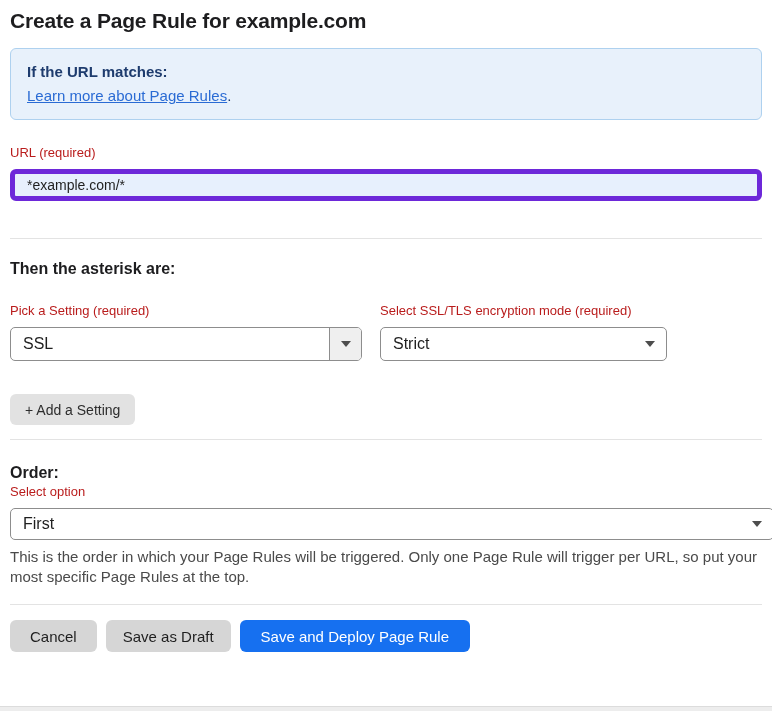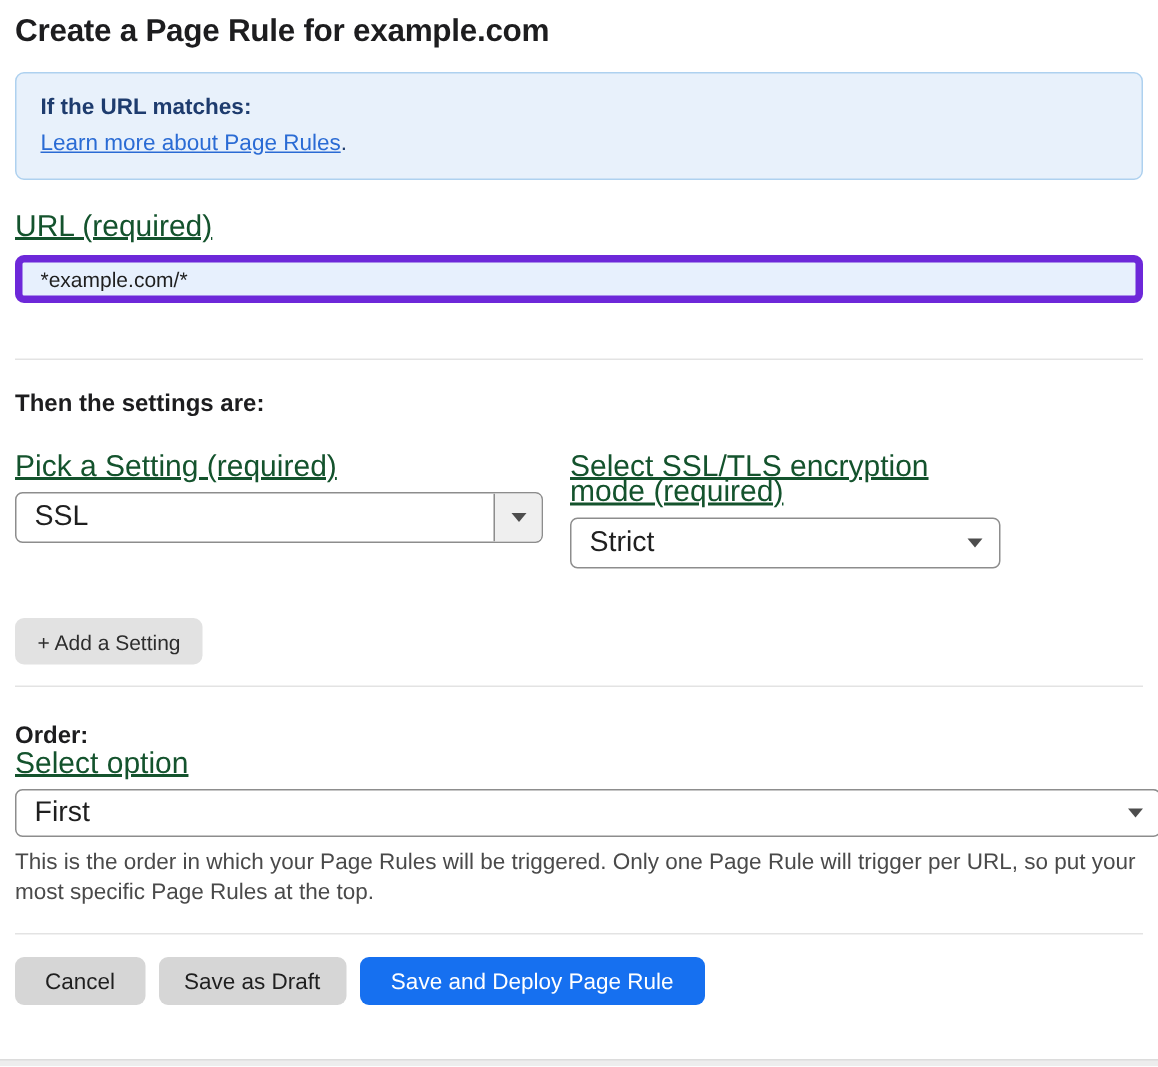--- a/index.html
+++ b/index.html
@@ -36,24 +36,23 @@
     color: #1e3c6e;
   }
   .notice-heading { font-weight: bold; }
   .notice-link {
     color: #2a6bd4;
     text-decoration: underline;
     cursor: pointer;
   }
   
   .field-label {
-    font-size: 20px;
+    font-size: 13px;
     line-height: 17px;
-    color: #14532d;
-    text-decoration: underline;
+    color: #b91c1c;
   }
   .url-group { margin-top: 23px; }
   .url-input {
     margin-top: 8px;
     display: block;
     width: 752px;
     height: 32px;
     background: #e7f0fd;
     border: 5px solid #6d28d9;
     border-radius: 6px;
@@ -89,21 +88,21 @@
   .select {
     margin-top: 8px;
     height: 34px;
     border: 1px solid #8d8d8d;
     border-radius: 5px;
     background: #ffffff;
     display: flex;
     align-items: center;
     cursor: pointer;
     overflow: hidden;
-    font-size: 19px;
+    font-size: 16px;
     color: #1f1f1f;
   }
   .select-value {
     flex: 1;
     padding-left: 12px;
     white-space: nowrap;
   }
   .select-arrow-box {
     width: 32px;
     align-self: stretch;
@@ -188,21 +187,21 @@
     <div><a class="notice-link">Learn more about Page Rules</a><span>.</span></div>
   </div>
 
   <div class="url-group">
     <label class="field-label">URL (required)</label>
     <input class="url-input" type="text" value="*example.com/*" style="">
   </div>
 
   <hr class="divider divider-1">
 
-  <h2 class="section-heading heading-settings">Then the settings are:</h2>
+  <h2 class="section-heading heading-settings">Then the asterisk are:</h2>
 
   <div class="settings-row">
     <div class="col-setting">
       <div class="field-label">Pick a Setting (required)</div>
       <div class="select">
         <span class="select-value">SSL</span>
         <span class="select-arrow-box">
             <span class="caret"></span>
           </span>
       </div>

